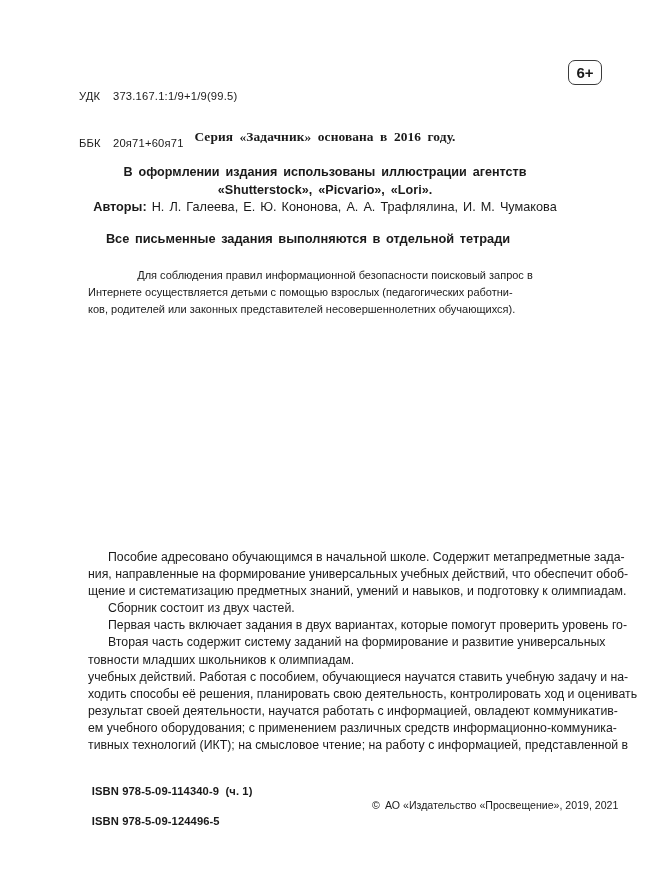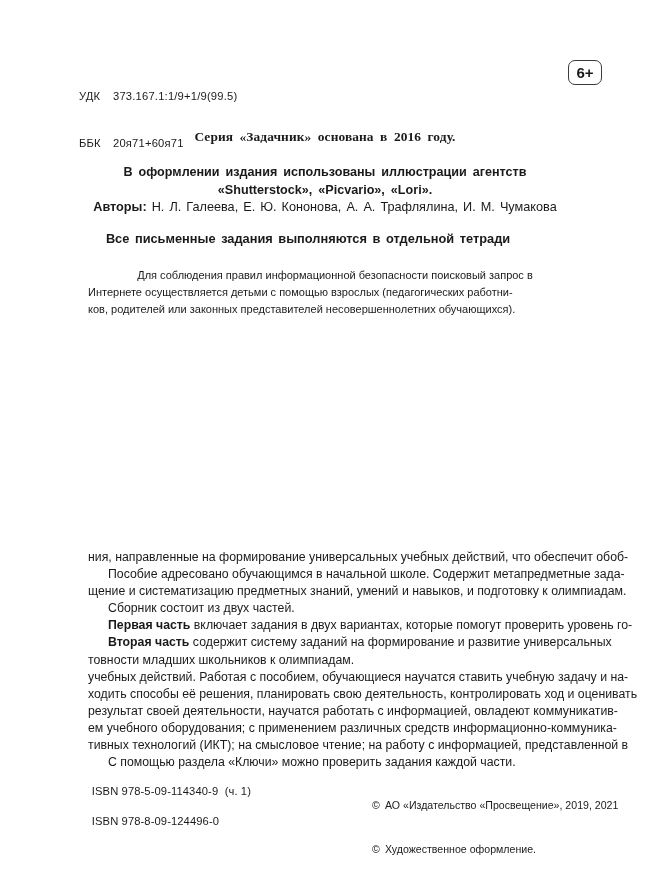--- a/index.html
+++ b/index.html
@@ -146,35 +146,35 @@
     top: 549px;
     width: 474px;
     font-size: 12.3px;
     line-height: 17.1px;
   }
   .annotation .l {
     display: block;
     white-space: nowrap;
   }
   .annotation .bold {
-    font-weight: bold;
+    font-weight: normal;
   }
   .ind {
     display: inline-block;
     width: 20px;
   }
 
   
   .isbn {
     position: absolute;
     left: 79px;
     top: 769px;
     font-size: 11.2px;
     line-height: 15px;
-    font-weight: normal;
+    font-weight: bold;
     letter-spacing: 0.1px;
     white-space: pre;
   }
 
   
   .copyright {
     position: absolute;
     left: 372px;
     top: 769px;
     font-size: 10.6px;
@@ -218,44 +218,42 @@
   <div class="safety">
     <span class="l j">
         <span class="ind"></span>
         <span>Для соблюдения правил информационной безопасности поисковый запрос в</span>
       </span>
     <span class="l">Интернете осуществляется детьми с помощью взрослых (педагогических работни-</span>
     <span class="l">ков, родителей или законных представителей несовершеннолетних обучающихся).</span>
   </div>
 
   <div class="annotation">
+    <span class="l"><span class="ind"></span><span>Пособие адресовано обучающимся в начальной школе. Содержит метапредметные зада-</span></span>
     <span class="l">ния, направленные на формирование универсальных учебных действий, что обеспечит обоб-</span>
-    <span class="l"><span class="ind"></span><span>Пособие адресовано обучающимся в начальной школе. Содержит метапредметные зада-</span></span>
     <span class="l">щение и систематизацию предметных знаний, умений и навыков, и подготовку к олимпиадам.</span>
 
     <span class="l"><span class="ind"></span><span>Сборник состоит из двух частей.</span></span>
 
     <span class="l"><span class="ind"></span><span class="bold">Первая часть</span><span> включает задания в двух вариантах, которые помогут проверить уровень го-</span></span>
     <span class="l"><span class="ind"></span><span class="bold">Вторая часть</span><span> содержит систему заданий на формирование и развитие универсальных</span></span>
 
     <span class="l">товности младших школьников к олимпиадам.</span>
     <span class="l">учебных действий. Работая с пособием, обучающиеся научатся ставить учебную задачу и на-</span>
     <span class="l">ходить способы её решения, планировать свою деятельность, контролировать ход и оценивать</span>
     <span class="l">результат своей деятельности, научатся работать с информацией, овладеют коммуникатив-</span>
     <span class="l">ем учебного оборудования; с применением различных средств информационно-коммуника-</span>
     <span class="l">тивных технологий (ИКТ); на смысловое чтение; на работу с информацией, представленной в</span>
 
-    <span class="l"><span class="ind"></span><span>С помощью раздела «Ключи» можно проверить задания каждой части.</span></span>
   </div>
 
   <div class="isbn">
     <span class="row">ISBN 978-5-09-114340-9  (ч. 1)</span><br>
-    <span class="row">ISBN 978-8-09-124496-0</span>
+    <span class="row">ISBN 978-5-09-124496-5</span>
   </div>
 
   <div class="copyright">
     <span class="crow"><span class="mark">©</span><span>АО «Издательство «Просвещение», 2019, 2021</span></span>
-    <span class="crow"><span class="mark">©</span><span>Художественное оформление.</span></span>
     
     
   </div>
 
 </div>
 
 </body></html>

